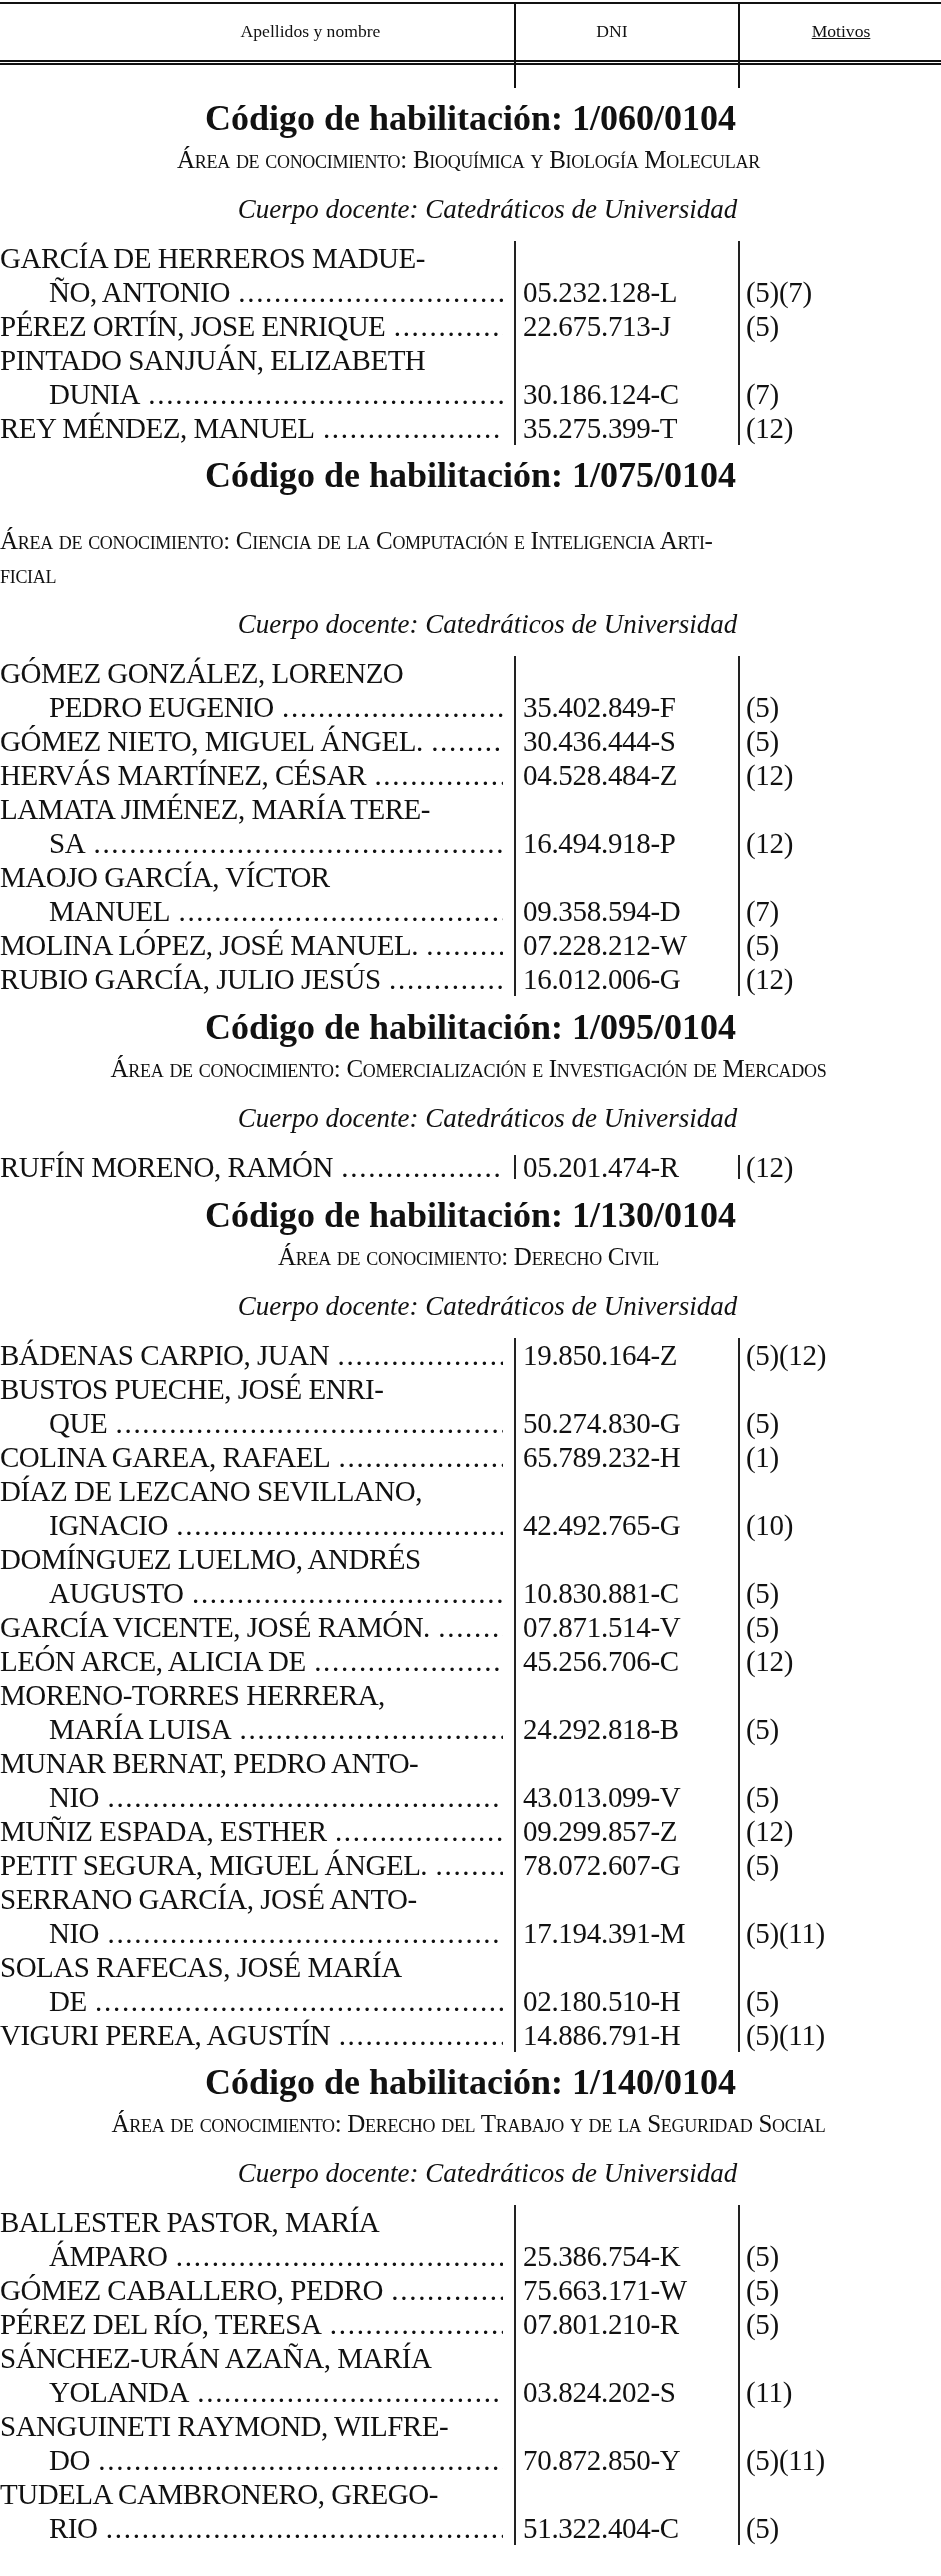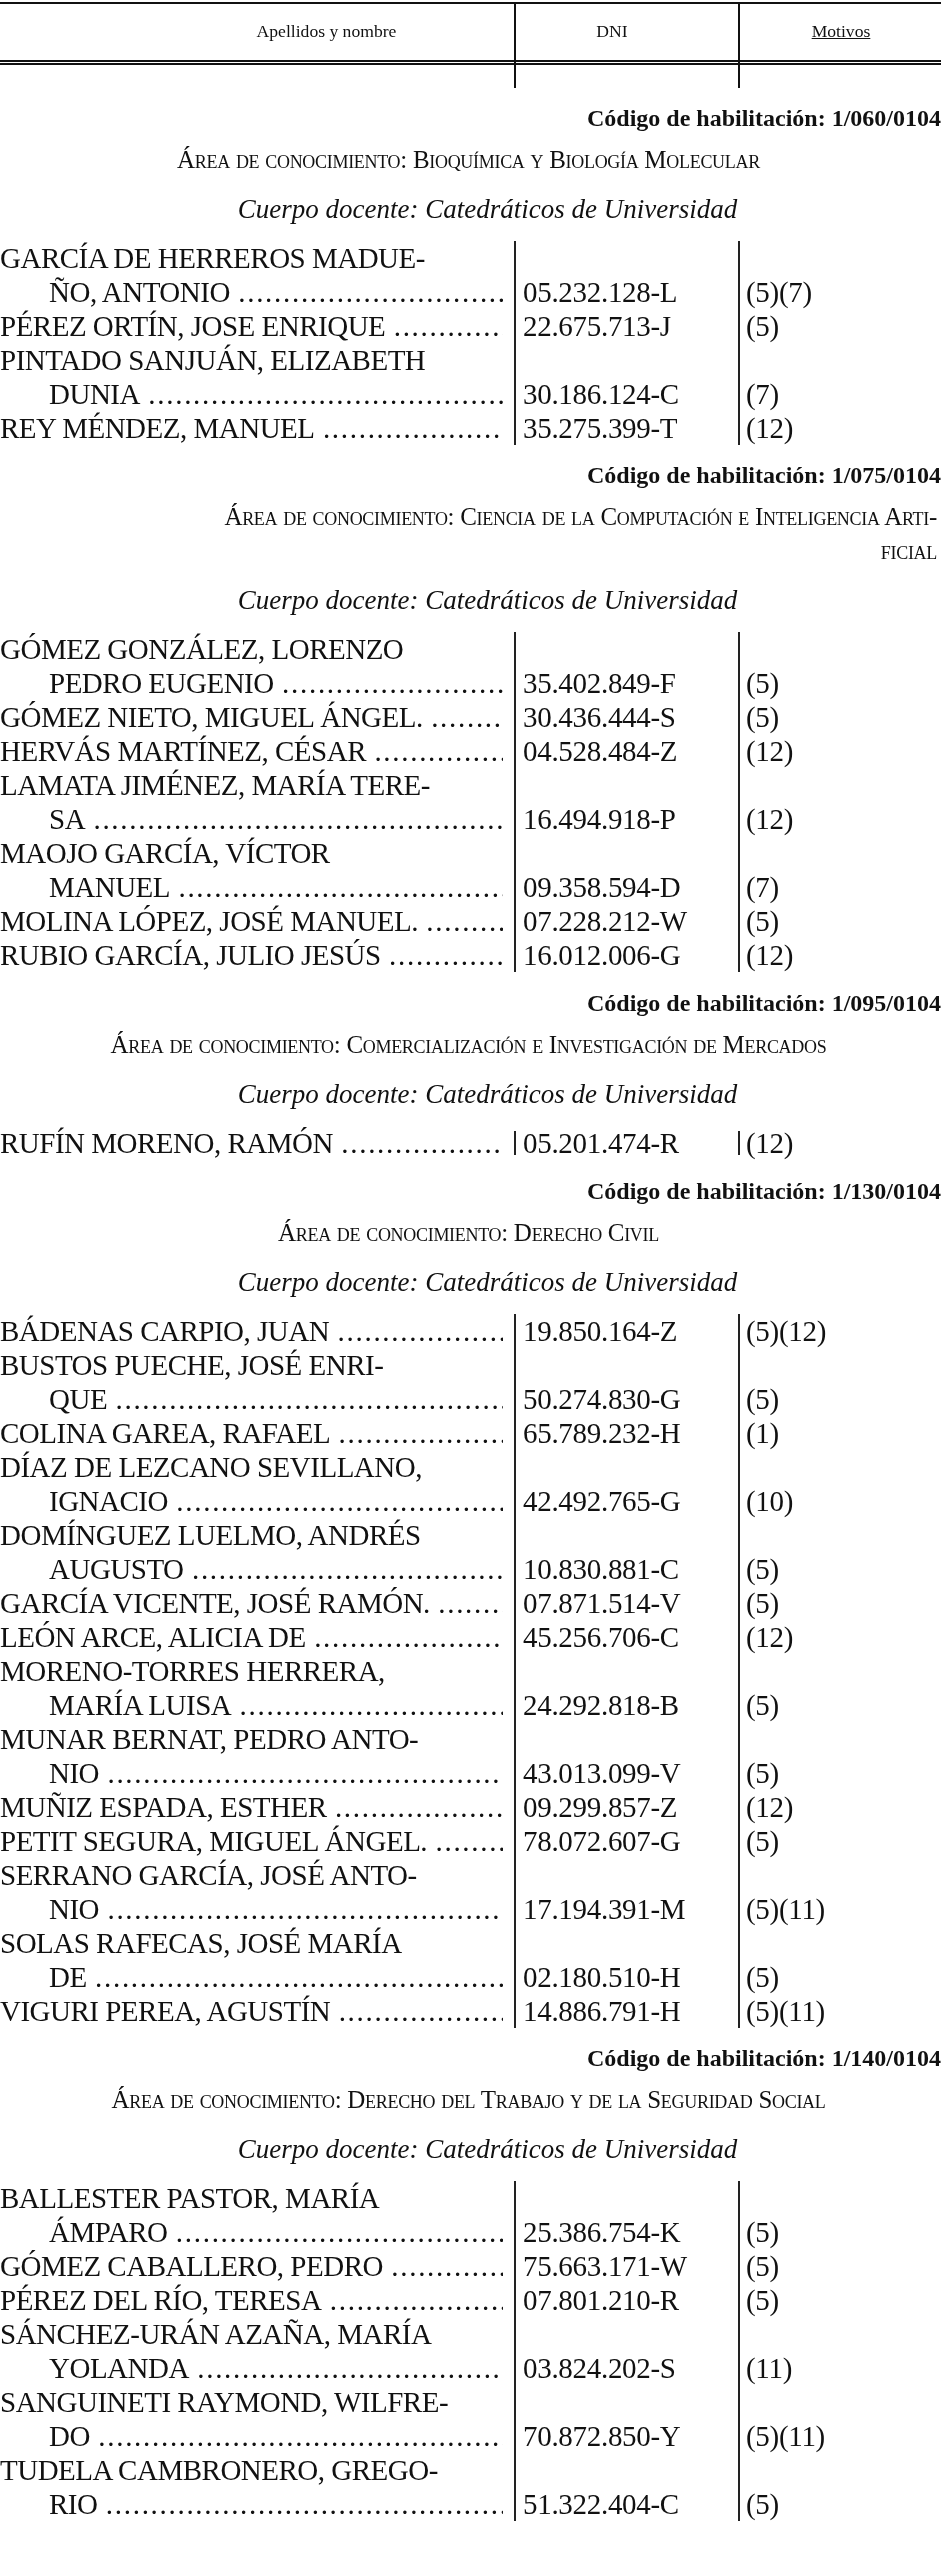--- a/index.html
+++ b/index.html
@@ -17,28 +17,28 @@
   .thead .topline { position: absolute; left: 0; right: 0; top: 1.7px; height: 2.5px; background: #111; }
   .thead .botline1 { position: absolute; left: 0; right: 0; top: 60px; height: 1.7px; background: #111; }
   .thead .botline2 { position: absolute; left: 0; right: 0; top: 63px; height: 1.7px; background: #111; }
   .thead .vdiv { position: absolute; top: 1.7px; height: 86px; width: 1.7px; background: #111; }
   .thead .vdiv.d1 { left: 514px; }
   .thead .vdiv.d2 { left: 738px; }
   .thead .th {
     position: absolute; top: 18.5px; height: 25px; line-height: 25px;
     font-size: 17.6px; text-align: center; font-weight: normal;
   }
-  .thead .th.name { left: 16px; width: 621px; }
+  .thead .th.name { left: 0; width: 621px; }
   .thead .th.dni  { left: 516px; width: 192px; }
   .thead .th.mot  { left: 740px; width: 202px; text-decoration: underline; }
 
   
   .section { position: relative; }
   .codigo {
-    text-align: right; font-weight: bold; font-size: 24px;
+    text-align: center; font-weight: bold; font-size: 36px;
     height: 49px; line-height: 49px; margin-top: 6.7px;
   }
   .area {
     text-align: center; font-size: 25px; line-height: 34px;
     font-variant: small-caps; padding: 0 4px 15px 0;
     letter-spacing: -0.3px;
   }
   .cuerpo {
     text-align: center; font-style: italic; font-size: 27px;
     height: 34px; line-height: 34px; margin-bottom: 15px; margin-left: 34px;
@@ -143,21 +143,21 @@
                 <span class="dots">........................................................................</span>
               </div>
               <div class="dni">35.275.399-T</div>
               <div class="mot">(12)</div>
             </div>
           </div>
         </div>
     </div>
       <div class="section">
       <div class="codigo">Código de habilitación: 1/075/0104</div>
-      <div class="area" style="text-align: right;">
+      <div class="area" style="text-align: left; margin-top: 24px;">
         <div class="area-l1">Área de conocimiento: Ciencia de la Computación e Inteligencia Arti-</div>
         <div class="area-l2">ficial</div>
       </div>
       <div class="cuerpo">Cuerpo docente: Catedráticos de Universidad</div>
       <div class="rows">
         <div class="vline d1"></div>
         <div class="vline d2"></div>
       <div class="entry">
             <div class="line">
               <div class="name just">

